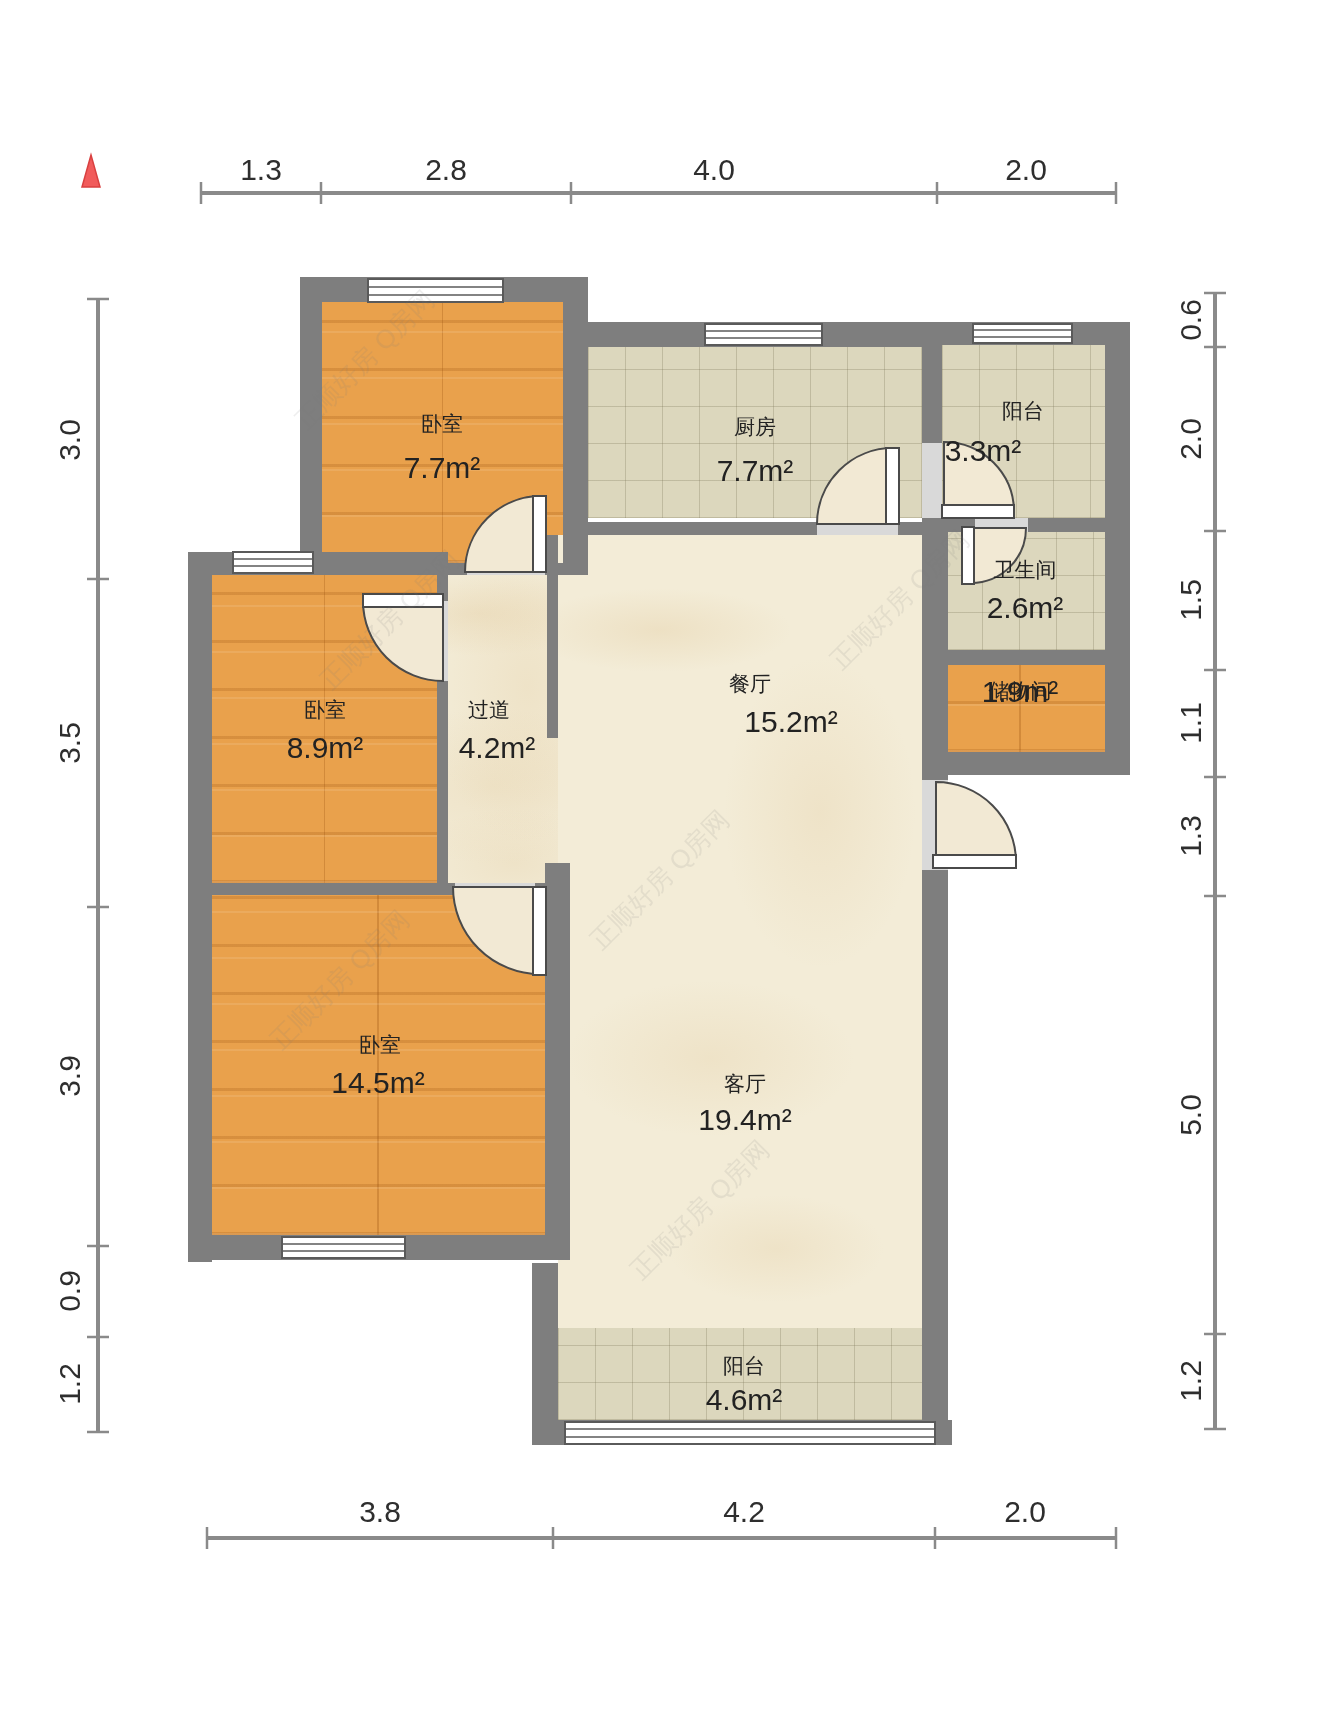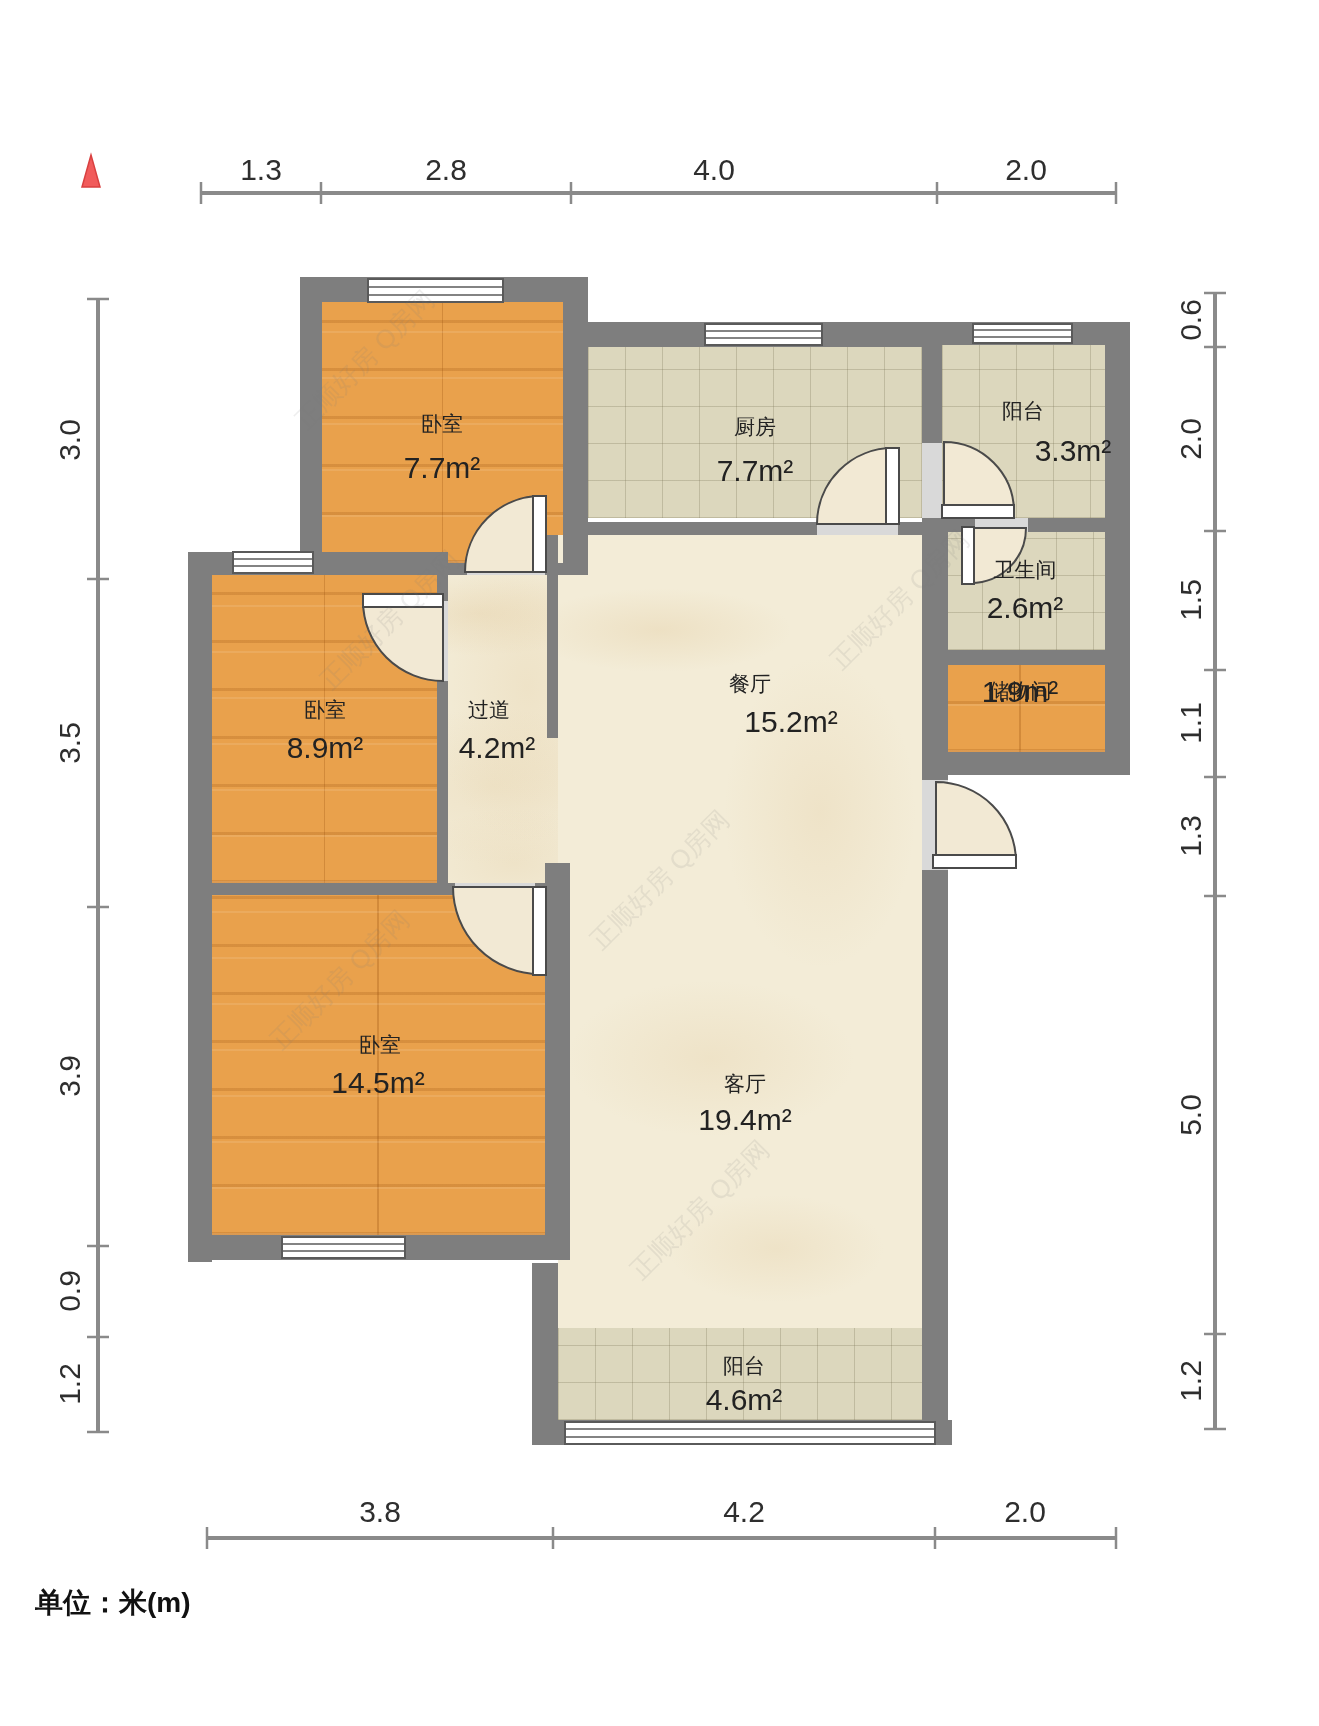--- a/index.html
+++ b/index.html
@@ -217,21 +217,21 @@
   <div class="dimv" style="left:1191px;top:723px">1.1</div>
   <div class="dimv" style="left:1191px;top:836px">1.3</div>
   <div class="dimv" style="left:1191px;top:1115px">5.0</div>
   <div class="dimv" style="left:1191px;top:1381px">1.2</div>
 
   <div class="rname" style="left:442px;top:424px">卧室</div>
   <div class="rarea" style="left:442px;top:468px">7.7m²</div>
   <div class="rname" style="left:755px;top:427px">厨房</div>
   <div class="rarea" style="left:755px;top:471px">7.7m²</div>
   <div class="rname" style="left:1023px;top:411px">阳台</div>
-  <div class="rarea" style="left:1073px;top:451px">3.3m²</div>
+  <div class="rarea" style="left:983px;top:451px">3.3m²</div>
   <div class="rname" style="left:1025px;top:570px">卫生间</div>
   <div class="rarea" style="left:1025px;top:608px">2.6m²</div>
   <div class="rname" style="left:1020px;top:691px">储物间</div>
   <div class="rarea" style="left:1020px;top:692px">1.9m²</div>
   <div class="rname" style="left:325px;top:710px">卧室</div>
   <div class="rarea" style="left:325px;top:748px">8.9m²</div>
   <div class="rname" style="left:489px;top:710px">过道</div>
   <div class="rarea" style="left:497px;top:748px">4.2m²</div>
   <div class="rname" style="left:750px;top:684px">餐厅</div>
   <div class="rarea" style="left:791px;top:722px">15.2m²</div>
@@ -243,16 +243,15 @@
   <div class="rarea" style="left:744px;top:1400px">4.6m²</div>
 
   <div class="wm" style="left:365px;top:360px">正顺好房 Q房网</div>
   <div class="wm" style="left:390px;top:620px">正顺好房 Q房网</div>
   <div class="wm" style="left:660px;top:880px">正顺好房 Q房网</div>
   <div class="wm" style="left:900px;top:600px">正顺好房 Q房网</div>
   <div class="wm" style="left:700px;top:1210px">正顺好房 Q房网</div>
   <div class="wm" style="left:340px;top:980px">正顺好房 Q房网</div>
 
   <div class="footer">
-    <div>单位：米(m)</div>
   </div>
 
 </div>
 
 </body></html>

